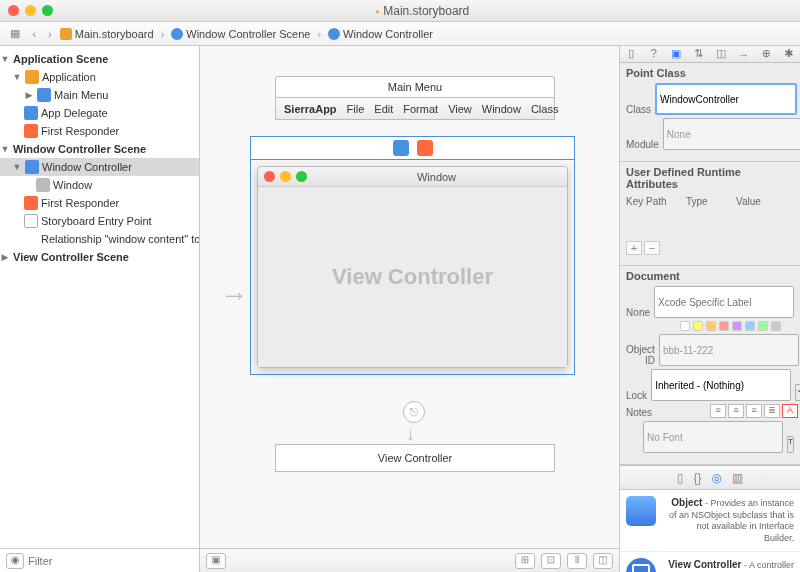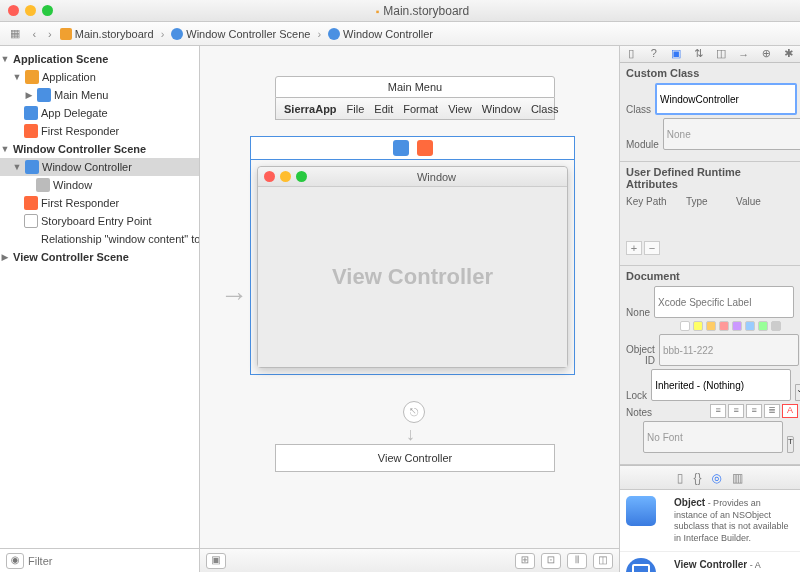--- a/index.html
+++ b/index.html
@@ -77,21 +77,21 @@
 .colorswatches { display:flex; gap:3px; margin:3px 0 3px 54px;}
 .sw { width:10px; height:10px; border-radius:2px; border:1px solid #ccc;}
 .notes-toolbar { display:flex; gap:2px; margin-left:54px;}
 .ntool { width:16px; height:14px; border:1px solid #bbb; background:#fff; font-size:9px; text-align:center; color:#777;}
 .ntool.active { border-color:#ff4a4a; color:#ff4a4a;}
 .library { flex:1; border-top:1px solid #c2c2c2; display:flex; flex-direction:column;}
 .lib-tabs { height:24px; display:flex; align-items:center; justify-content:center; gap:10px; border-bottom:1px solid #c9c9c9; background:linear-gradient(#f8f8f8,#e8e8e8);}
 .lib-tabs .ltab { font-size:12px; color:#888;}
 .lib-tabs .ltab.active { color:#3478f6;}
 .lib-items { flex:1; overflow:auto; background:#fff;}
-.lib-item { display:flex; padding:6px; gap:18px; border-bottom:1px solid #eee;}
+.lib-item { display:flex; padding:6px; gap:8px; border-bottom:1px solid #eee;text-align:right;}
 .lib-ico { width:30px; height:30px; border-radius:5px; flex-shrink:0;}
 .lib-ico.obj { background:linear-gradient(#6fb3ff,#3a7be0);}
 .lib-ico.vc { background:#3a7be0; border-radius:50%; position:relative;}
 .lib-ico.vc::after{content:"";position:absolute;inset:6px;border:2px solid #fff;border-radius:2px;}
 .lib-text { font-size:9px; color:#666; line-height:1.3;}
 .lib-text b { color:#333; font-size:10px;}
 </style>
 </head>
 <body>
 
@@ -242,21 +242,21 @@
       <span class="itab">?</span>
       <span class="itab active">▣</span>
       <span class="itab">⇅</span>
       <span class="itab">◫</span>
       <span class="itab">→</span>
       <span class="itab">⊕</span>
       <span class="itab">✱</span>
     </div>
 
     <div class="section">
-      <h4>Custom Class</h4>
+      <h4>Point Class</h4>
       <div class="field class-field">
         <label>Class</label>
         <input value="WindowController" style="">
 
       </div>
       <div class="field">
         <label>Module</label>
         <input class="ro" value="None" style="">
 
       </div>

